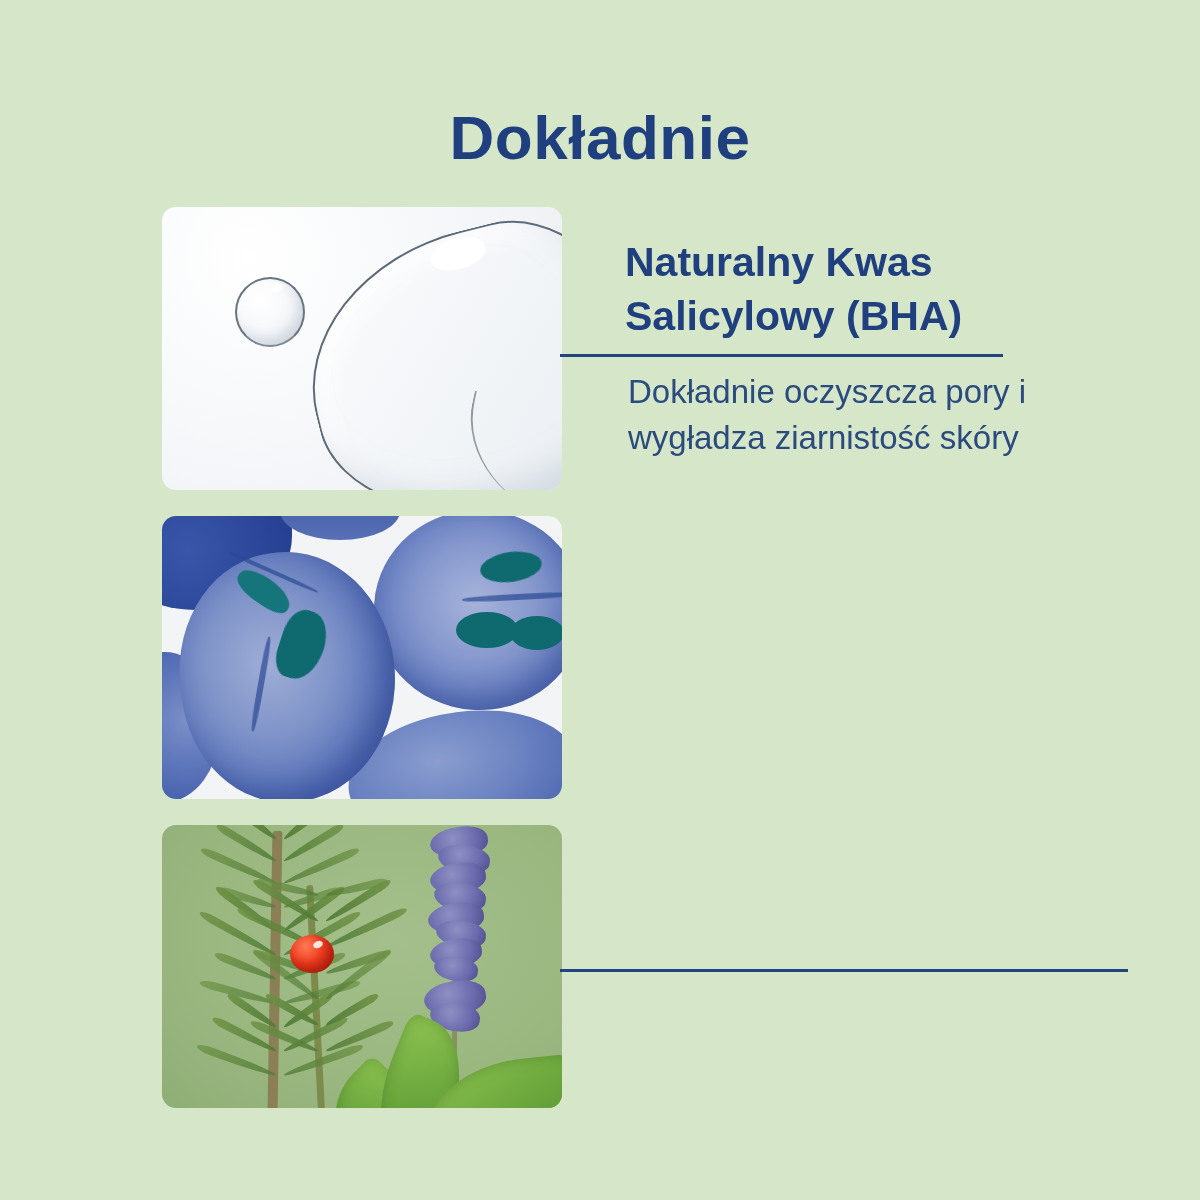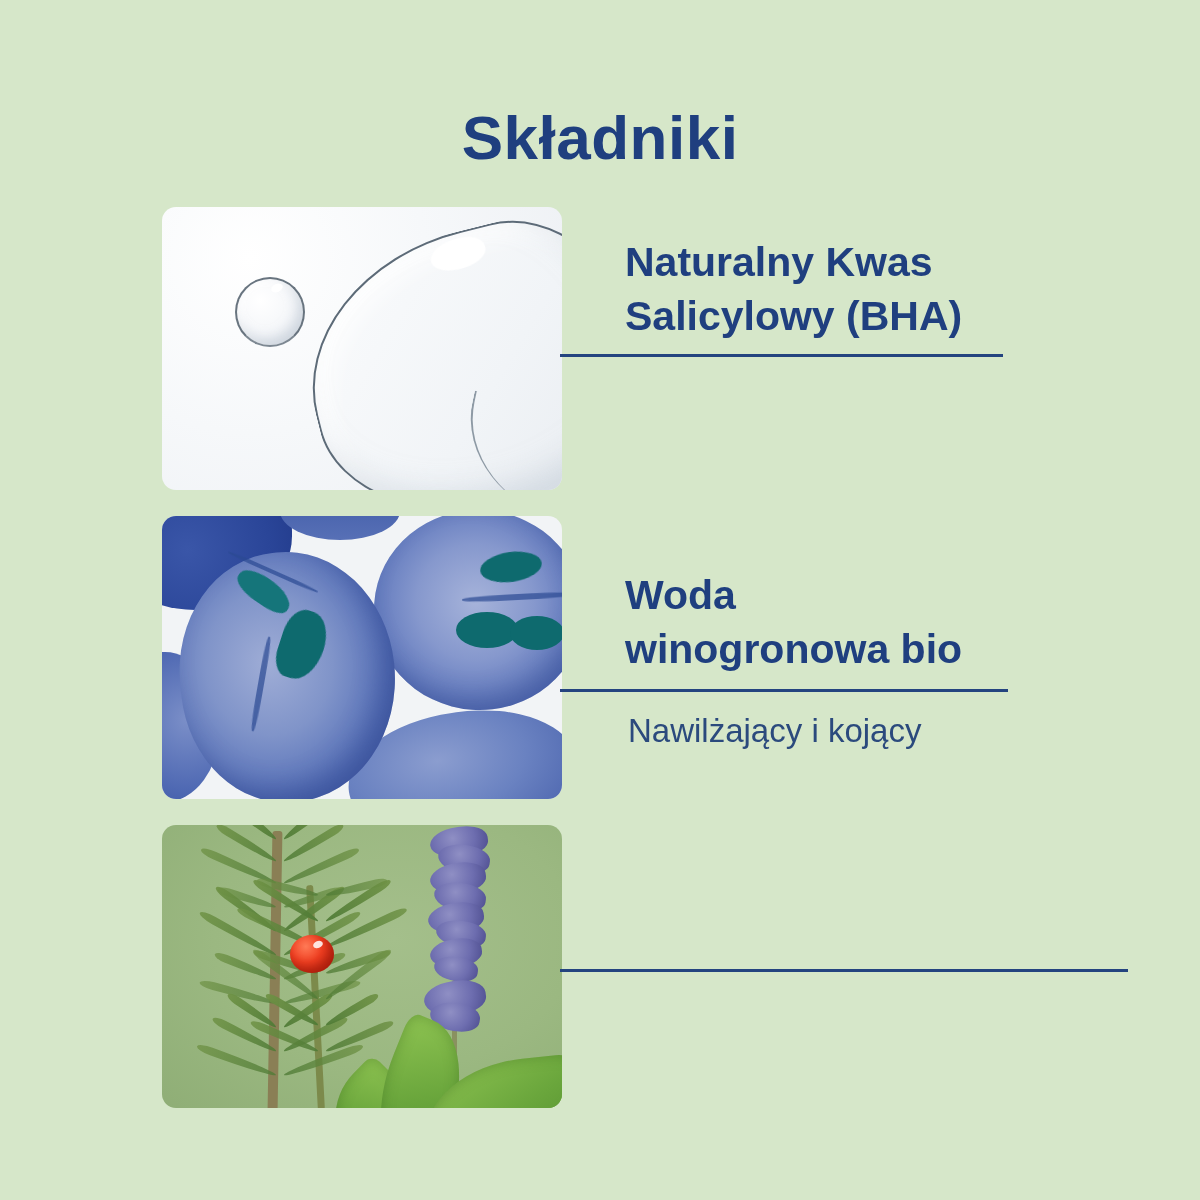--- a/index.html
+++ b/index.html
@@ -285,37 +285,39 @@
   }
   .row-1 .ingredient-desc { top: 162px; }
   .row-2 .ingredient-desc { top: 192px; }
   .row-3 .ingredient-desc { top: 162px; }
 </style>
 </head>
 <body>
 
 <div>
 
-  <h1 class="page-title">Składniki</h1>
+  <h1 class="page-title">Dokładnie</h1>
 
   <section class="ingredient-row row-1">
 
     <div class="img-panel">
       <div class="gel-scene">
         <div class="gel-blob"></div>
         <div class="gel-blob-hl"></div>
         <div class="gel-tail"></div>
         <div class="gel-drop-small"></div>
       </div>
     </div>
 
     <div class="text-col">
       <h2 class="ingredient-title">Naturalny Kwas
 Salicylowy (BHA)</h2>
       <div class="divider"></div>
+      <p class="ingredient-desc">Dokładnie oczyszcza pory i
+wygładza ziarnistość skóry</p>
     </div>
   </section>
 
   <section class="ingredient-row row-2">
 
     <div class="img-panel">
       <div class="grape-scene">
         <div class="grape g1"></div>
         <div class="grape g6"></div>
         <div class="grape g5"></div>
@@ -326,26 +328,20 @@
         <div class="vein v1"></div>
         <div class="vein v2"></div>
         <div class="seed s2"></div>
         <div class="seed s1"></div>
         <div class="seed s3"></div>
         <div class="seed s4"></div>
         <div class="seed s5"></div>
       </div>
     </div>
 
-    <div class="text-col">
-      <h2 class="ingredient-title">Woda
-winogronowa bio</h2>
-      <div class="divider"></div>
-      <p class="ingredient-desc">Nawilżający i kojący</p>
-    </div>
   </section>
 
   <section class="ingredient-row row-3">
 
     <div class="img-panel">
       <div class="herb-scene">
         <div class="stem rosemary-stem-1"></div>
         <div class="stem rosemary-stem-2"></div>
         <div id="needles">
             <div class="needle" style="width: 8px; height: 56px; left: 110px; top: -42px; transform: rotate(-52deg); opacity: 0.92;"></div>

